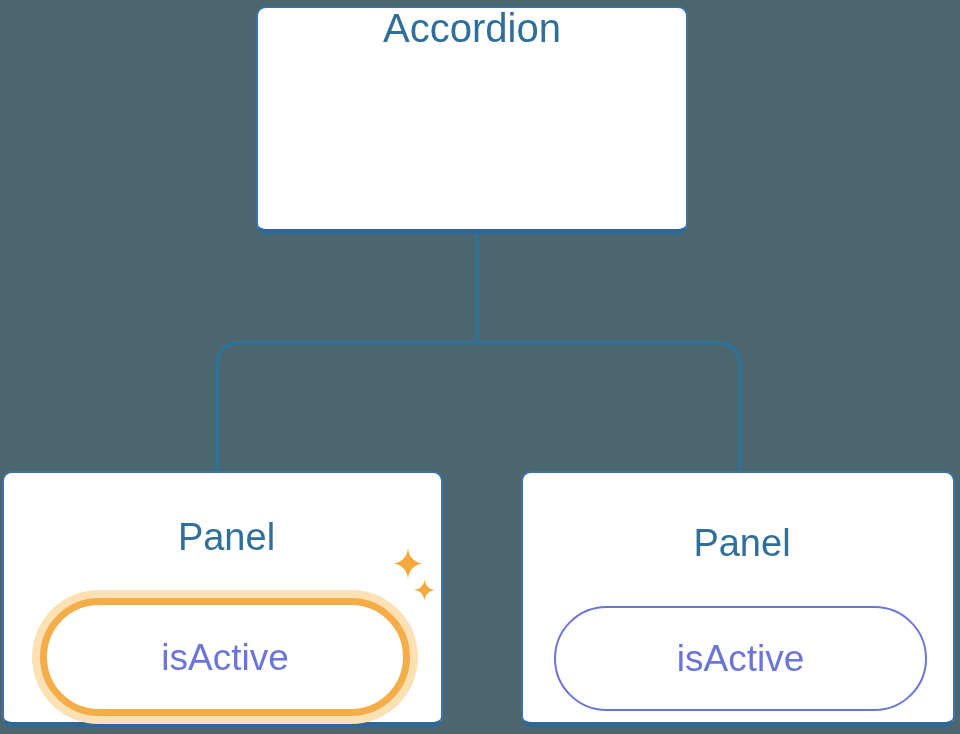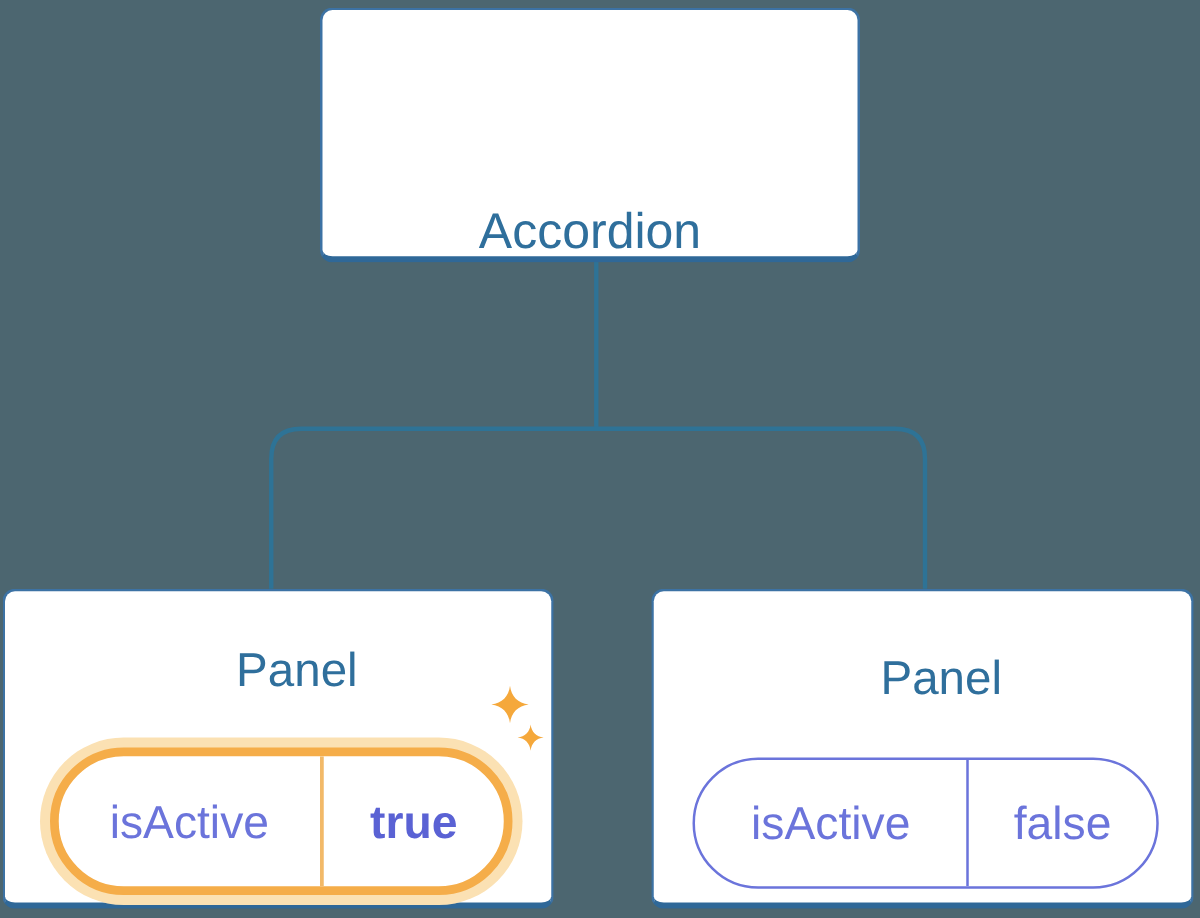--- a/index.html
+++ b/index.html
@@ -23,28 +23,28 @@
   }
   .connectors{position:absolute;left:0;top:0;width:960px;height:734px;}
   .connectors path{fill:none;stroke:var(--connector);stroke-width:3.5;}
   .node{
     position:absolute;background:var(--node-bg);
     border:2px solid var(--node-border);
     border-bottom:5px solid var(--node-border-bottom);
     border-radius:10px;box-sizing:border-box;
   }
   .node-accordion{
-    left:256px;top:6px;width:432px;height:204px;
-    display:flex;align-items:flex-end;justify-content:center;
+    left:256px;top:6px;width:432px;height:228px;
+    display:flex;align-items:flex-start;justify-content:center;
   }
   .node-title{
     color:var(--node-text);font-size:40px;font-weight:500;line-height:1;
   }
   .panel-title{
-    position:absolute;left:15px;width:100%;text-align:center;
+    position:absolute;left:4px;width:100%;text-align:center;
     color:var(--node-text);font-size:38px;font-weight:500;line-height:1;
   }
   .panel-left{left:2px;top:471px;width:441px;height:256px;}
   .panel-right{left:521px;top:471px;width:434px;height:256px;}
   .panel-left .panel-title{top:45px;}
   .panel-right .panel-title{top:51px;}
   .pill{
     position:absolute;display:flex;background:var(--node-bg);
     border-radius:999px;box-sizing:border-box;overflow:hidden;margin-top:14px;
   }
@@ -93,26 +93,24 @@
 
     <svg class="sparkle sparkle-large" viewBox="0 0 24 24" aria-hidden="true">
       <path d="M12 0 C12.8 6.9 17.1 11.2 24 12 C17.1 12.8 12.8 17.1 12 24 C11.2 17.1 6.9 12.8 0 12 C6.9 11.2 11.2 6.9 12 0 Z"></path>
     </svg>
     <svg class="sparkle sparkle-small" viewBox="0 0 24 24" aria-hidden="true">
       <path d="M12 0 C12.8 6.9 17.1 11.2 24 12 C17.1 12.8 12.8 17.1 12 24 C11.2 17.1 6.9 12.8 0 12 C6.9 11.2 11.2 6.9 12 0 Z"></path>
     </svg>
 
     <div class="pill pill-active">
       <div class="pill-cell cell-key">isActive</div>
-      <div class="pill-cell cell-val">true</div>
     </div>
   </div>
 
   <div class="node panel-right">
     <div class="panel-title">Panel</div>
 
     <div class="pill pill-inactive">
       <div class="pill-cell cell-key">isActive</div>
-      <div class="pill-cell cell-val">false</div>
     </div>
   </div>
 
 </div>
 
 </body></html>

